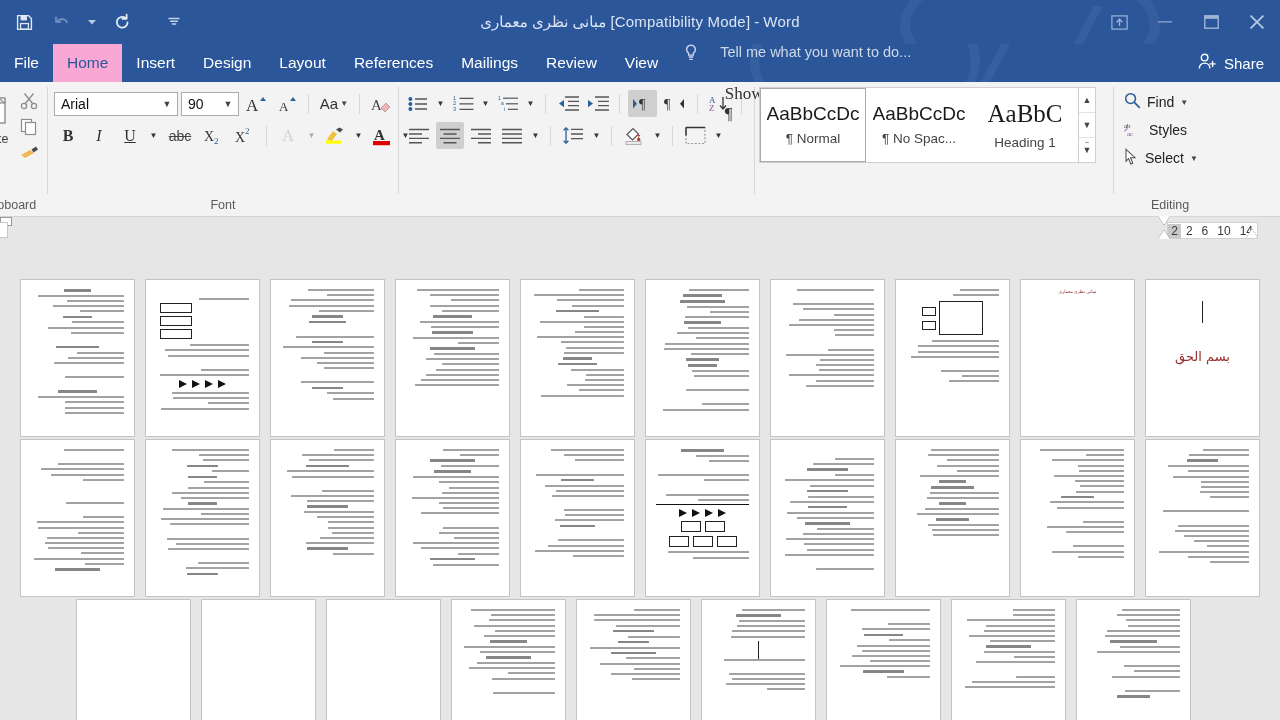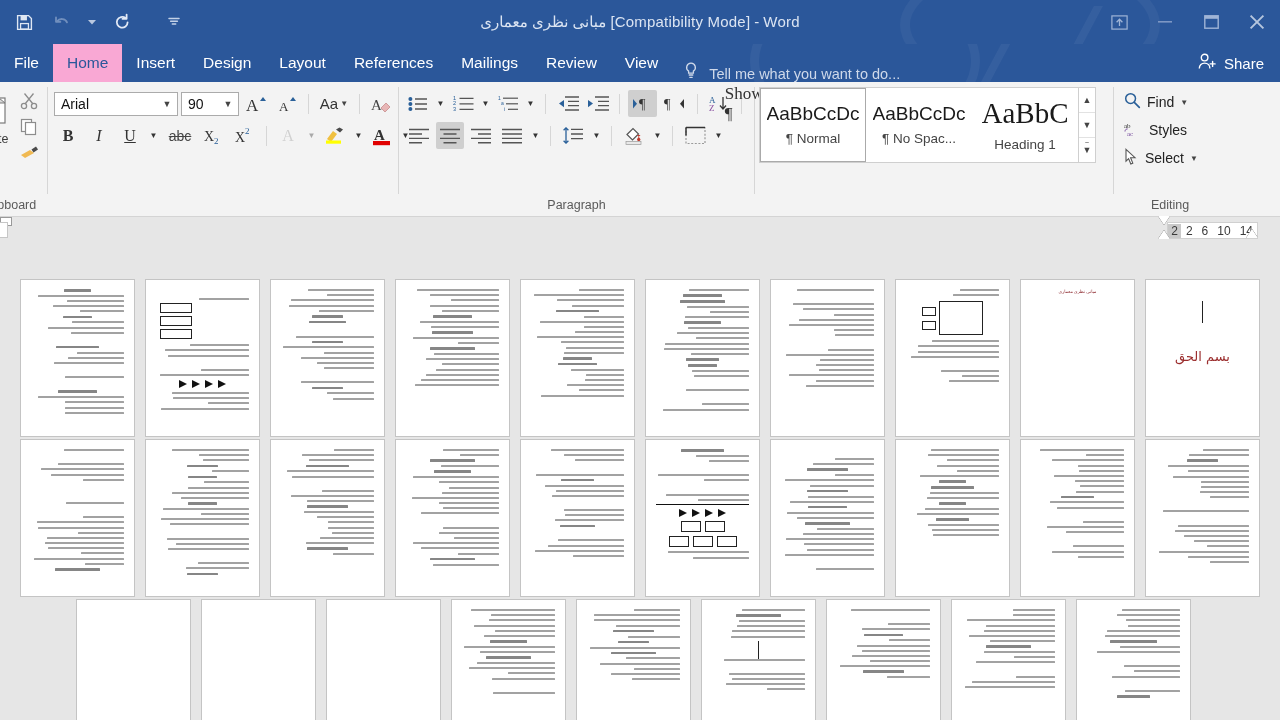--- a/index.html
+++ b/index.html
@@ -55,21 +55,21 @@
     border-left:9px solid rgba(255,255,255,.05);
     transform:skewX(-28deg); pointer-events:none;
   }
   .tab{
     display:flex; align-items:center; padding:0 14px;
     color:#fff; font-size:15.5px; cursor:pointer; white-space:nowrap; z-index:2;
   }
   .tab.active{ background:#f9a8d4; color:#2b579a; }
   .tab.file{ padding:0 14px; }
   .tellme{
-    display:flex; align-items:flex-end; gap:11px; margin-left:12px;
+    display:flex; align-items:flex-start; gap:22px; margin-left:12px;
     color:#cfd9ea; font-size:14.5px; cursor:text; z-index:2; font-style:normal;
   }
   .share{
     position:absolute; right:0; top:0; height:38px;
     display:flex; align-items:center; gap:7px; padding:0 16px 0 14px;
     color:#fff; font-size:15px; cursor:pointer; background:#2b579a; z-index:3;
   }
 
   
   #ribbon{
@@ -117,21 +117,21 @@
   #g-para .body{ flex-direction:column; gap:5px; padding-top:3px;}
 
   
   #g-styles{ width:358px;}
   #g-styles .body{ padding:0 4px; }
   .stylebox{ display:flex; border:1px solid #cfcfcf; background:#fff; height:76px; }
   .stitem{ width:106px; border:1px solid transparent; display:flex; flex-direction:column;
            align-items:center; justify-content:center; cursor:pointer; background:#fff;}
   .stitem.sel{ border:1px solid #aaa; background:#fff; box-shadow:inset 0 0 0 1px #fff;}
   .stprev{ font-size:19px; color:#1a1a1a; line-height:1.1; white-space:nowrap; overflow:hidden; }
-  .stprev.h1{ font-family:"Liberation Serif", serif; font-size:29px;}
+  .stprev.h1{ font-family:"Liberation Serif", serif; font-size:25px;}
   .stname{ font-size:13.5px; color:#444; margin-top:7px; white-space:nowrap;}
   .stscroll{ width:17px; display:flex; flex-direction:column; border-left:1px solid #cfcfcf;}
   .stscroll div{ flex:1; display:flex; align-items:center; justify-content:center; font-size:9px;
                  color:#444; cursor:pointer; border-bottom:1px solid #e2e2e2;}
 
   
   #g-edit{ width:112px;}
   #g-edit .body{ flex-direction:column; gap:2px; padding-top:2px;}
   .erow{ display:flex; align-items:center; gap:6px; height:26px; padding:0 4px; cursor:pointer;
          font-size:14px; color:#222; border-radius:2px;}
@@ -395,20 +395,21 @@
         <div class="btn ibtn sm">▼</div>
         <div class="btn" style="width:28px;height:27px" title="Font Color">
           <svg width="22" height="22" viewBox="0 0 22 22">
               <text x="3" y="15" font-family="Liberation Serif, serif" font-weight="bold" font-size="15" fill="#333">A</text>
               <rect x="2" y="16" width="17" height="4.2" fill="#e00000"></rect>
             </svg>
         </div>
         <div class="btn ibtn sm">▼</div>
       </div>
     </div>
+    <div class="gname">Font</div>
   </div>
 
   <div class="gsep"></div>
 
   <div class="group" id="g-para">
     <div class="body">
       <div class="frow">
         <div class="btn" style="width:26px;height:26px" title="Bullets">
           <svg width="20" height="16" viewBox="0 0 20 16">
               <circle cx="2.4" cy="3" r="2" fill="#2a6099"></circle>
@@ -520,21 +521,20 @@
         <div class="gsep" style="height:20px;margin:0 5px"></div>
         <div class="btn" style="width:28px;height:27px" title="Borders">
           <svg width="21" height="19" viewBox="0 0 21 19">
               <rect x="1" y="1.5" width="19" height="16" fill="none" stroke="#9a9a9a" stroke-width="1.2" stroke-dasharray="2 1.6"></rect>
               <path d="M1 1.5h19M1 1.5v8" stroke="#333" stroke-width="1.5"></path>
             </svg>
         </div>
         <div class="btn ibtn sm">▼</div>
       </div>
     </div>
-    <div class="gname">Paragraph</div>
   </div>
 
   <div class="gsep"></div>
 
   <div class="group" id="g-styles">
     <div class="body">
       <div class="stylebox">
         <div class="stitem sel">
           <span class="stprev">AaBbCcDc</span>
           <span class="stname">¶ Normal</span>

